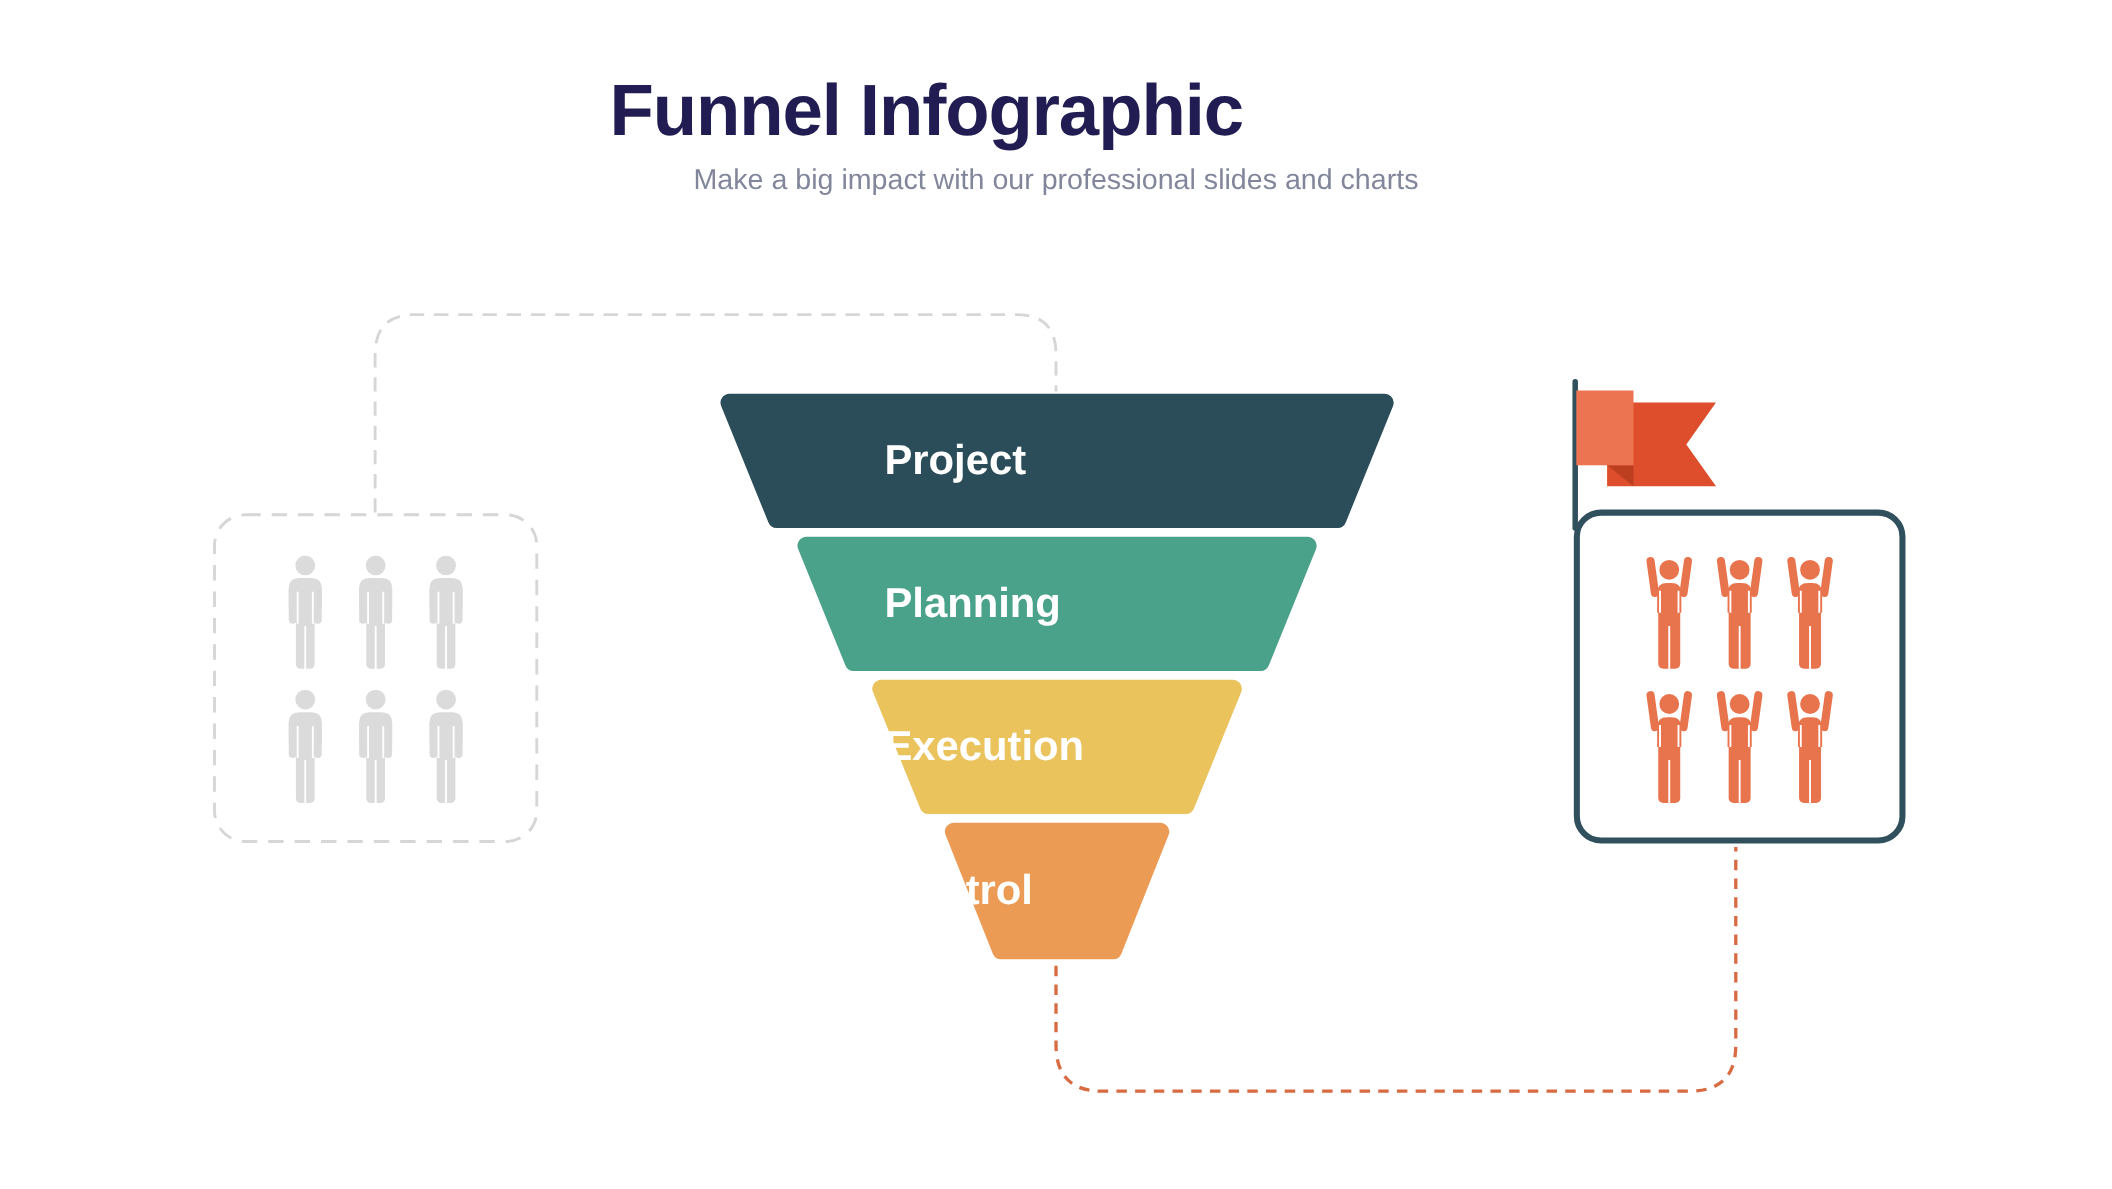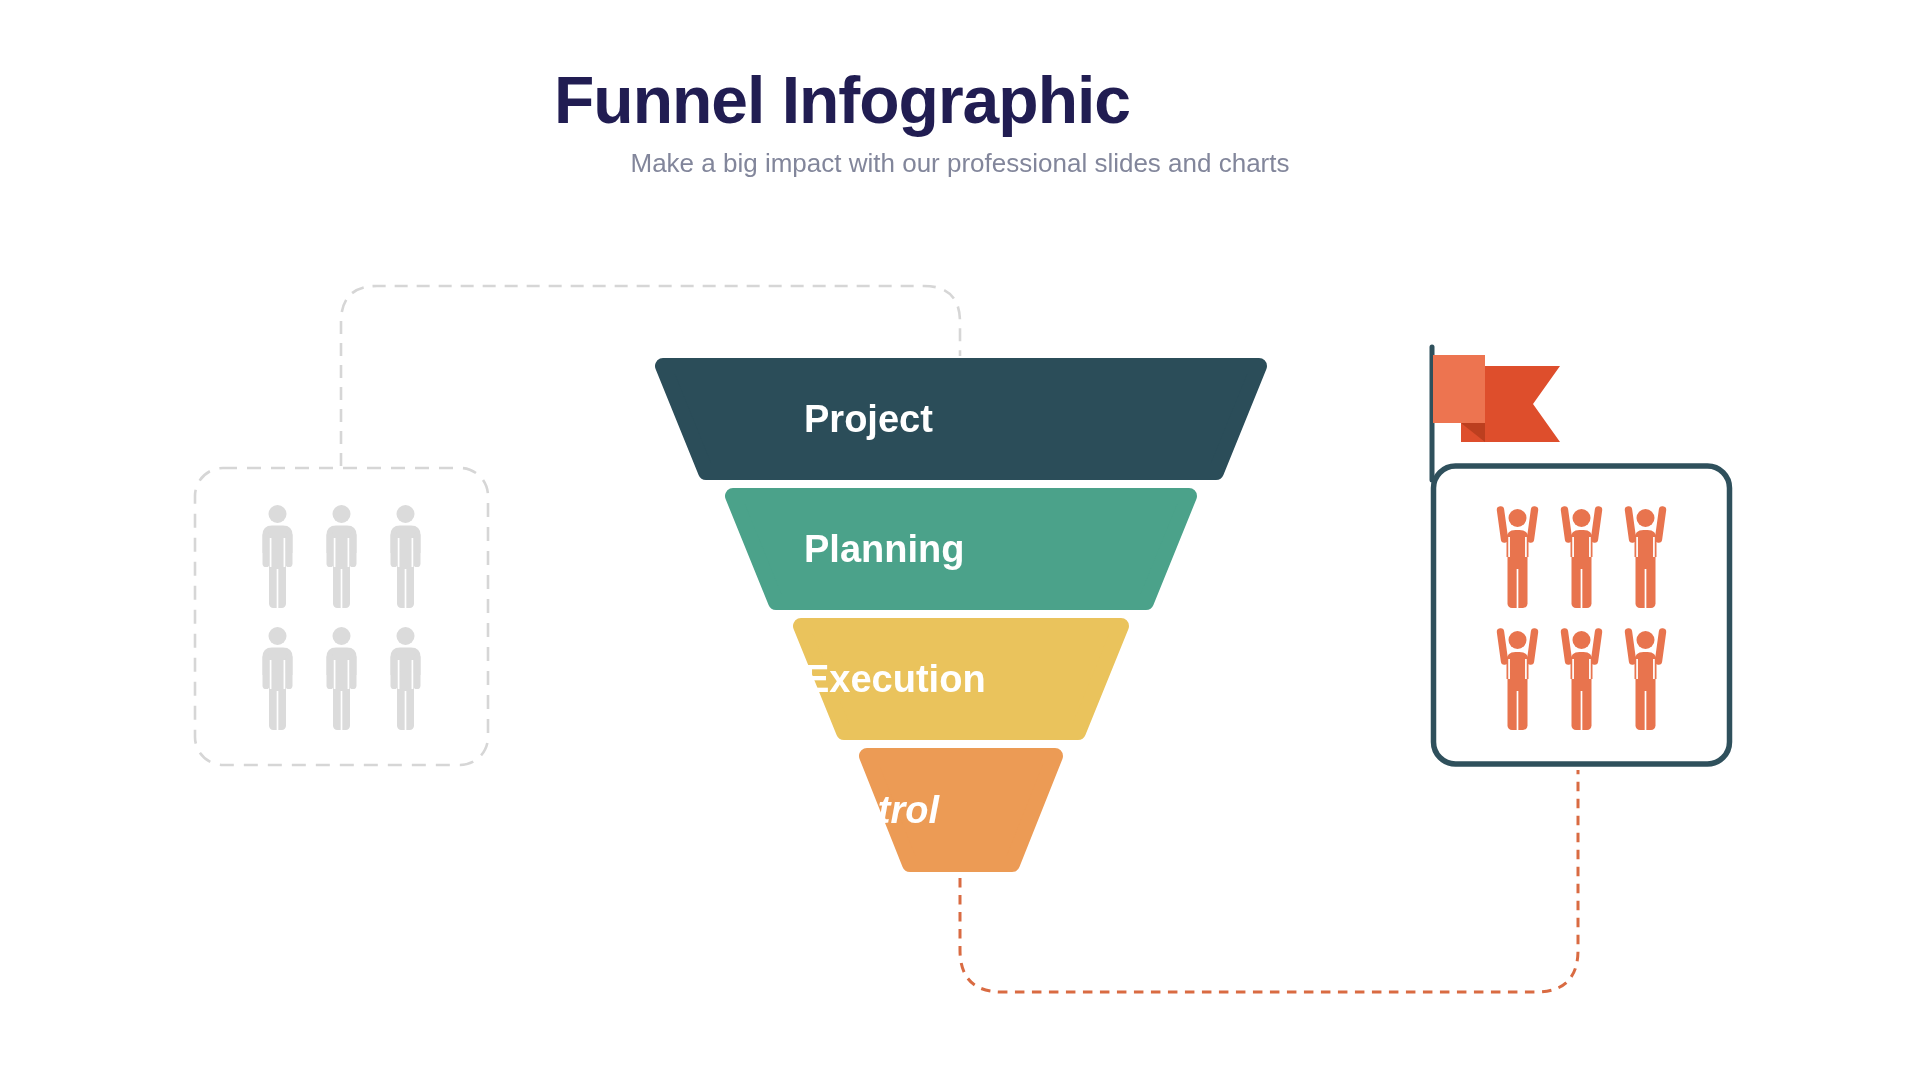--- a/index.html
+++ b/index.html
@@ -78,13 +78,13 @@
   </g>
 </svg>
 
 <div id="page-title" class="abs" style="color: rgb(33, 29, 82);">Funnel Infographic</div>
 
 <div id="page-subtitle" class="abs" style="color: rgb(130, 134, 155);">Make a big impact with our professional slides and charts</div>
 
 <div class="abs stage-label" style="top: 395px; color: rgb(255, 255, 255);">Project</div>
 <div class="abs stage-label" style="top: 525px; color: rgb(255, 255, 255);">Planning</div>
 <div class="abs stage-label" style="top: 655px; color: rgb(255, 255, 255);">Execution</div>
-<div class="abs stage-label" style="top: 786px; color: rgb(255, 255, 255); font-style: italic;">Control</div>
+<div class="abs stage-label" style="top: 786px; color: rgb(255, 255, 255);">Control</div>
 
 </body></html>

